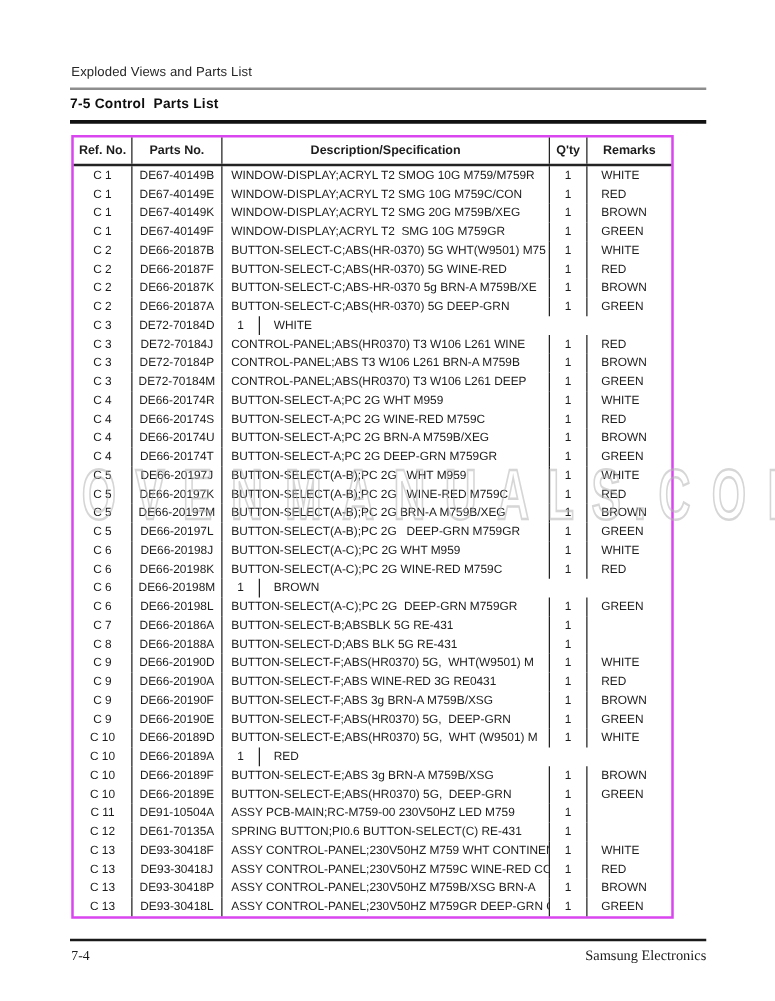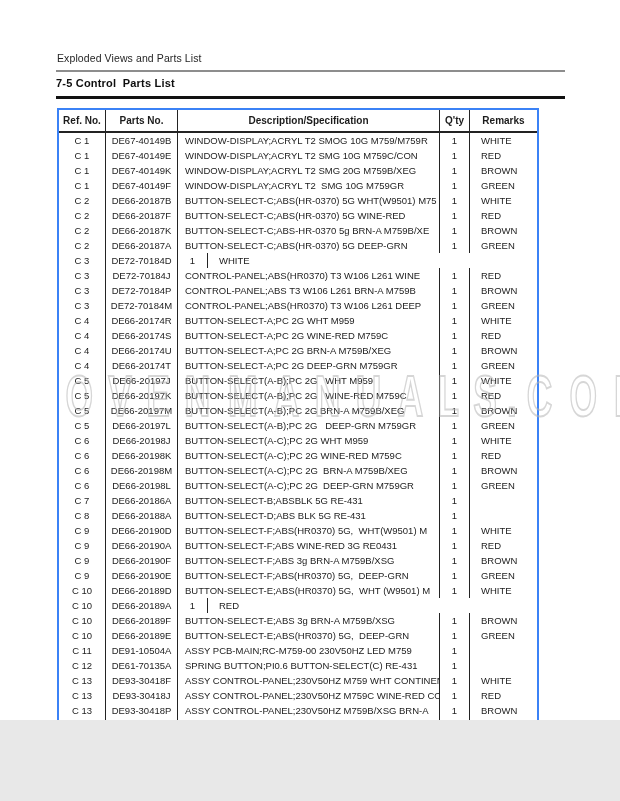--- a/index.html
+++ b/index.html
@@ -1,37 +1,37 @@
 <!DOCTYPE html>
 <html><head>
 <meta charset="utf-8">
 <style>
   html,body { margin:0; padding:0; background:#e8e8e8; }
   .page {
-    position:relative; width:620px; height:720px; background:#ffffff;
+    position:relative; width:620px; height:801px; background:#ffffff;
     font-family:"Liberation Sans", sans-serif; color:#1c1c1c; overflow:hidden;
     margin:0 auto;
   }
   .doc-header-label {
     position:absolute; left:57px; top:52px; font-size:10.5px; color:#262626;
     letter-spacing:0.1px;
   }
   .header-rule {
     position:absolute; left:56px; top:70px; width:509px; height:2px; background:#8d8d8d;
   }
   .section-title {
     position:absolute; left:56px; top:77px; font-size:11px; font-weight:bold;
     white-space:pre; color:#0e0e0e; letter-spacing:0.2px;
   }
   .title-rule {
     position:absolute; left:56px; top:96px; width:509px; height:3px; background:#111111;
   }
   .parts-table {
     position:absolute; left:57px; top:108px; width:478px;
-    border:2px solid #3b82f6; box-sizing:content-box; background:#ffffff;
+    border:2px solid #d946ef; box-sizing:content-box; background:#ffffff;
   }
   .t-header { display:flex; height:21px; border-bottom:2px solid #232323; }
   .t-header .cell { font-weight:bold; font-size:10px; justify-content:center; padding-left:0; }
   .t-row { display:flex; height:15px; }
   .cell {
     box-sizing:border-box; display:flex; align-items:center;
     border-right:1px solid #232323; overflow:hidden; white-space:pre;
     font-size:9.5px; line-height:1;
   }
   .c-ref  { width:47px;  justify-content:center; }
@@ -249,21 +249,20 @@
     <div class="cell c-ref">C 6</div>
     <div class="cell c-part">DE66-20198K</div>
     <div class="cell c-desc">BUTTON-SELECT(A-C);PC 2G WINE-RED M759C</div>
     <div class="cell c-qty">1</div>
     <div class="cell c-rem">RED</div>
   </div>
 
   <div class="t-row">
     <div class="cell c-ref">C 6</div>
     <div class="cell c-part">DE66-20198M</div>
-    <div class="cell c-desc">BUTTON-SELECT(A-C);PC 2G  BRN-A M759B/XEG</div>
     <div class="cell c-qty">1</div>
     <div class="cell c-rem">BROWN</div>
   </div>
 
   <div class="t-row">
     <div class="cell c-ref">C 6</div>
     <div class="cell c-part">DE66-20198L</div>
     <div class="cell c-desc">BUTTON-SELECT(A-C);PC 2G  DEEP-GRN M759GR</div>
     <div class="cell c-qty">1</div>
     <div class="cell c-rem">GREEN</div>

